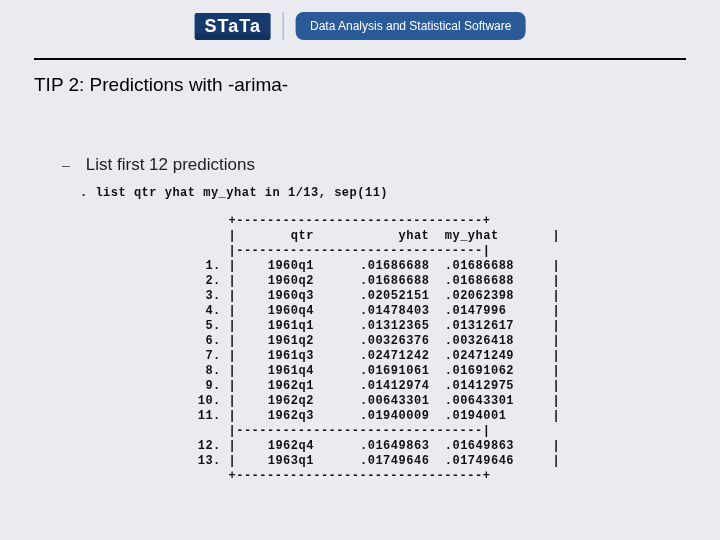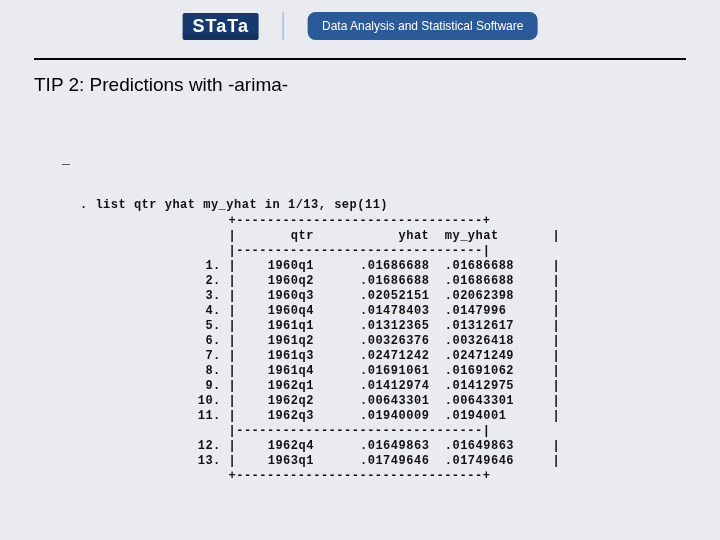--- a/index.html
+++ b/index.html
@@ -18,21 +18,21 @@
     height: 540px;
     box-sizing: border-box;
   }
   .header {
     position: absolute;
     top: 12px;
     left: 50%;
     transform: translateX(-50%);
     display: flex;
     align-items: center;
-    gap: 24px;
+    gap: 12px;
   }
   .logo-box {
     background: #173a6e;
     color: #fff;
     font-weight: 700;
     font-family: Arial, Helvetica, sans-serif;
     letter-spacing: 1px;
     padding: 3px 10px;
     text-align: center;
     border-radius: 2px;
@@ -87,21 +87,20 @@
     position: absolute;
     top: 186px;
     left: 80px;
     font-family: "Courier New", Courier, monospace;
     font-size: 12px;
     font-weight: 700;
     line-height: 15px;
     letter-spacing: 0.5px;
     color: #111;
     white-space: pre;
-    margin-top: 12px;
   }
   .table-wrap {
     position: absolute;
     top: 214px;
     left: 190px;
     font-family: "Courier New", Courier, monospace;
     font-size: 12px;
     font-weight: 700;
     line-height: 15px;
     letter-spacing: 0.5px;
@@ -128,20 +127,21 @@
 
   <div class="rule"></div>
 
   <div class="title">
     <span>TIP 2: Predictions with -arima-</span><br>
     &nbsp;&nbsp;&nbsp;&nbsp;&nbsp;&nbsp;&nbsp;
   </div>
 
   <div class="bullet-row">
     <span class="bullet-dash">–</span>
+    <span>List first 12 predictions</span>
   </div>
 
   <div class="mono-block">. list qtr yhat my_yhat in 1/13, sep(11)</div>
 
   <div class="table-wrap" id="table-wrap">     +--------------------------------+
      | <span class="col c-qtr">qtr</span>  <span class="col c-yhat">yhat</span>  <span class="col c-my">my_yhat</span> |
      |--------------------------------|
   1. | <span class="col c-qtr">1960q1</span>  <span class="col c-yhat">.01686688</span>  <span class="col c-my">.01686688</span> |
   2. | <span class="col c-qtr">1960q2</span>  <span class="col c-yhat">.01686688</span>  <span class="col c-my">.01686688</span> |
   3. | <span class="col c-qtr">1960q3</span>  <span class="col c-yhat">.02052151</span>  <span class="col c-my">.02062398</span> |

